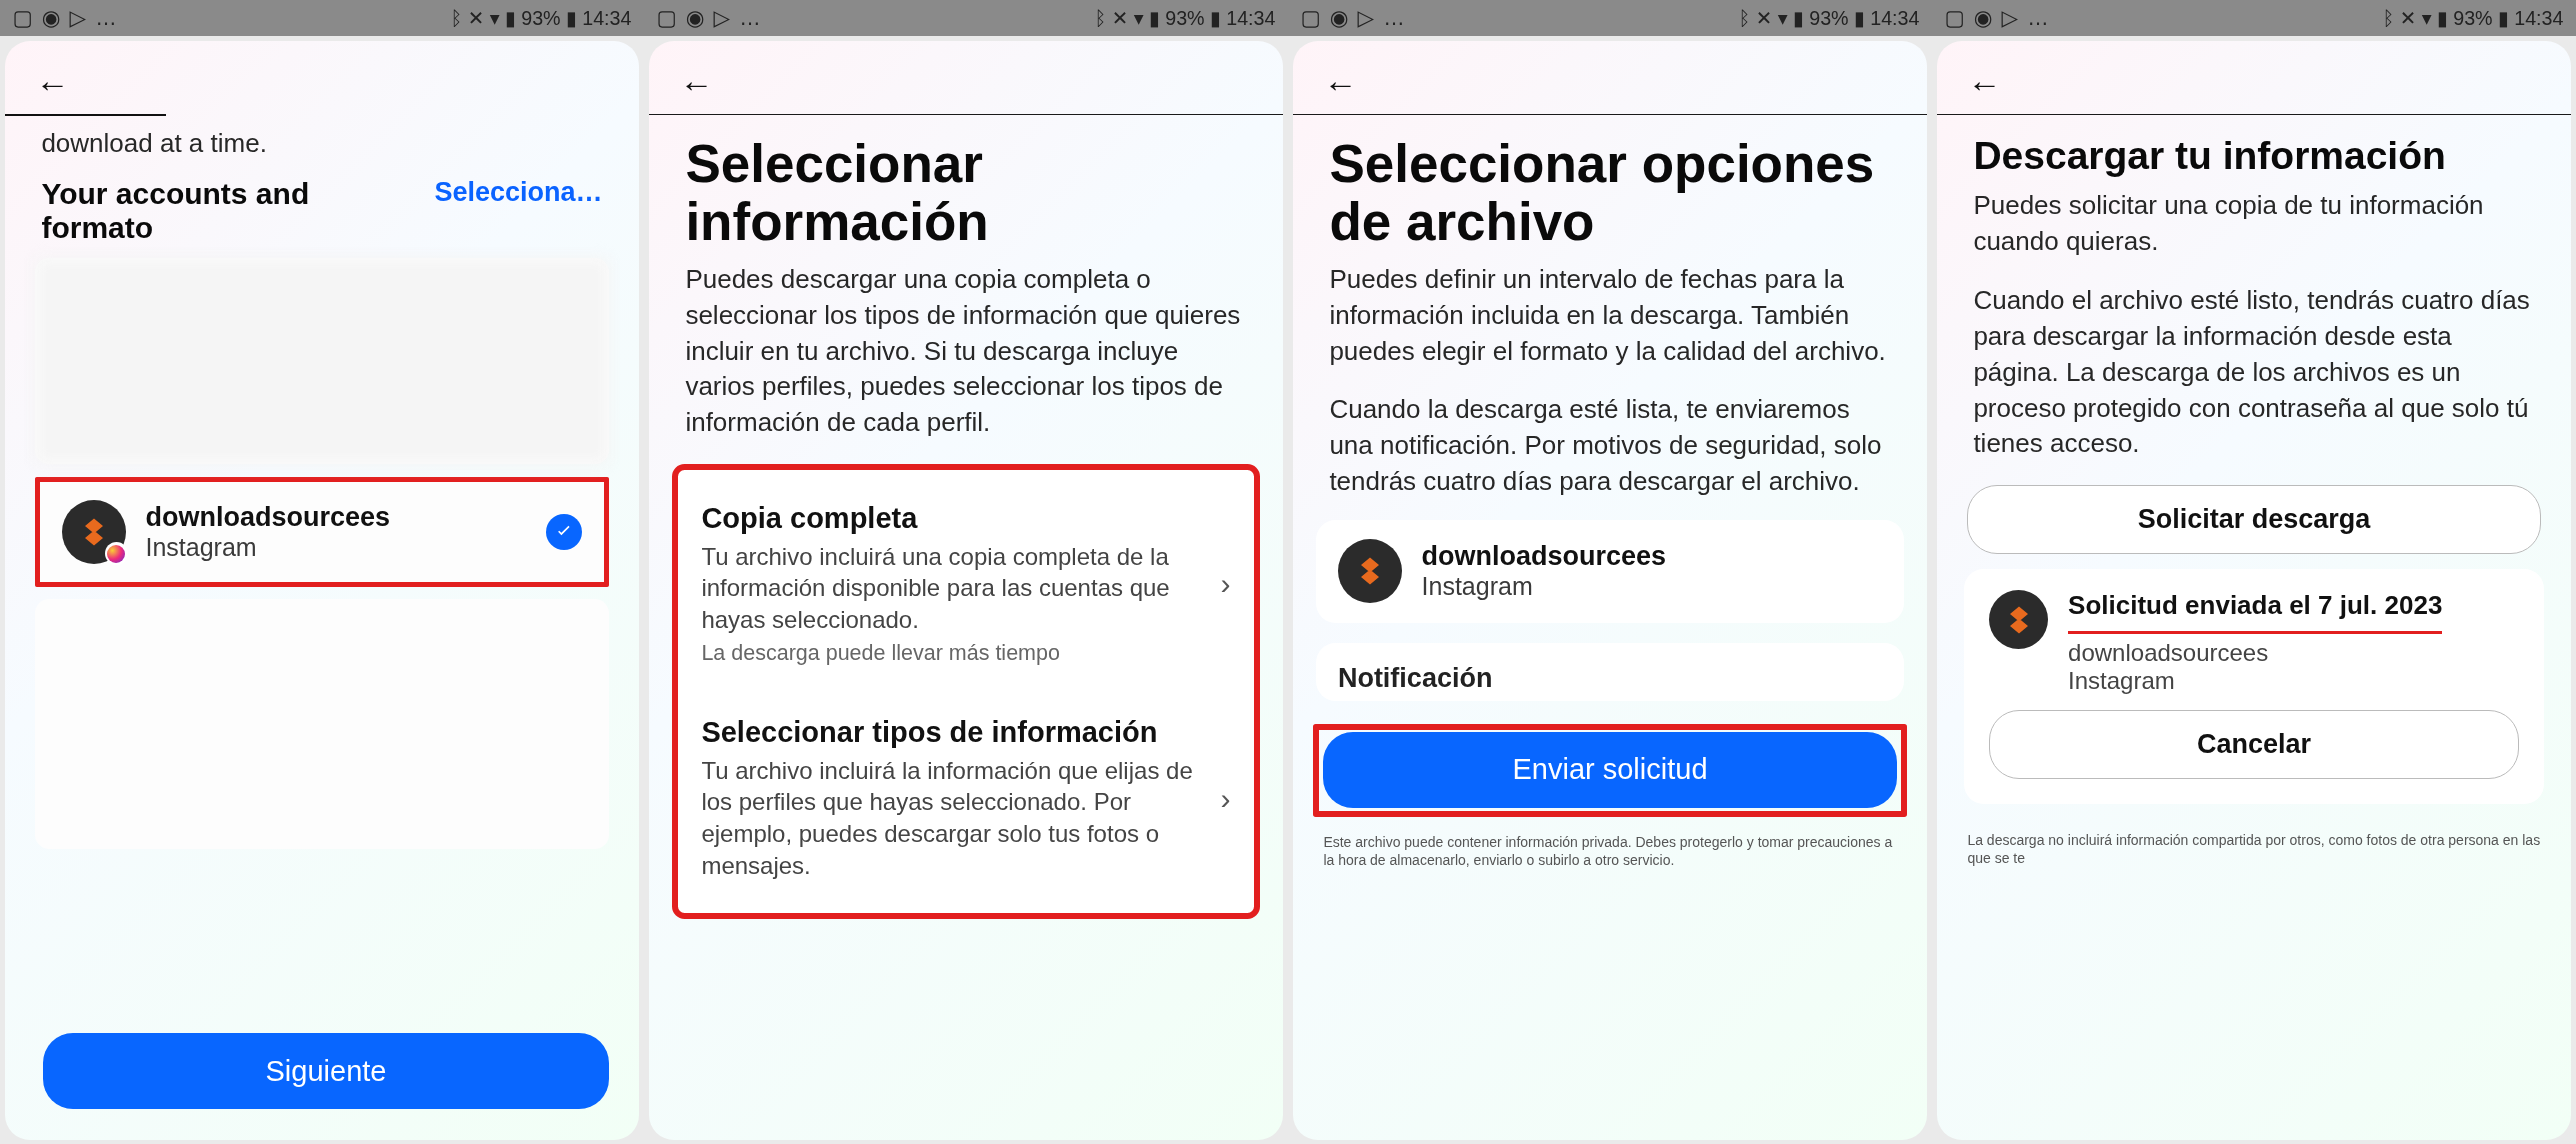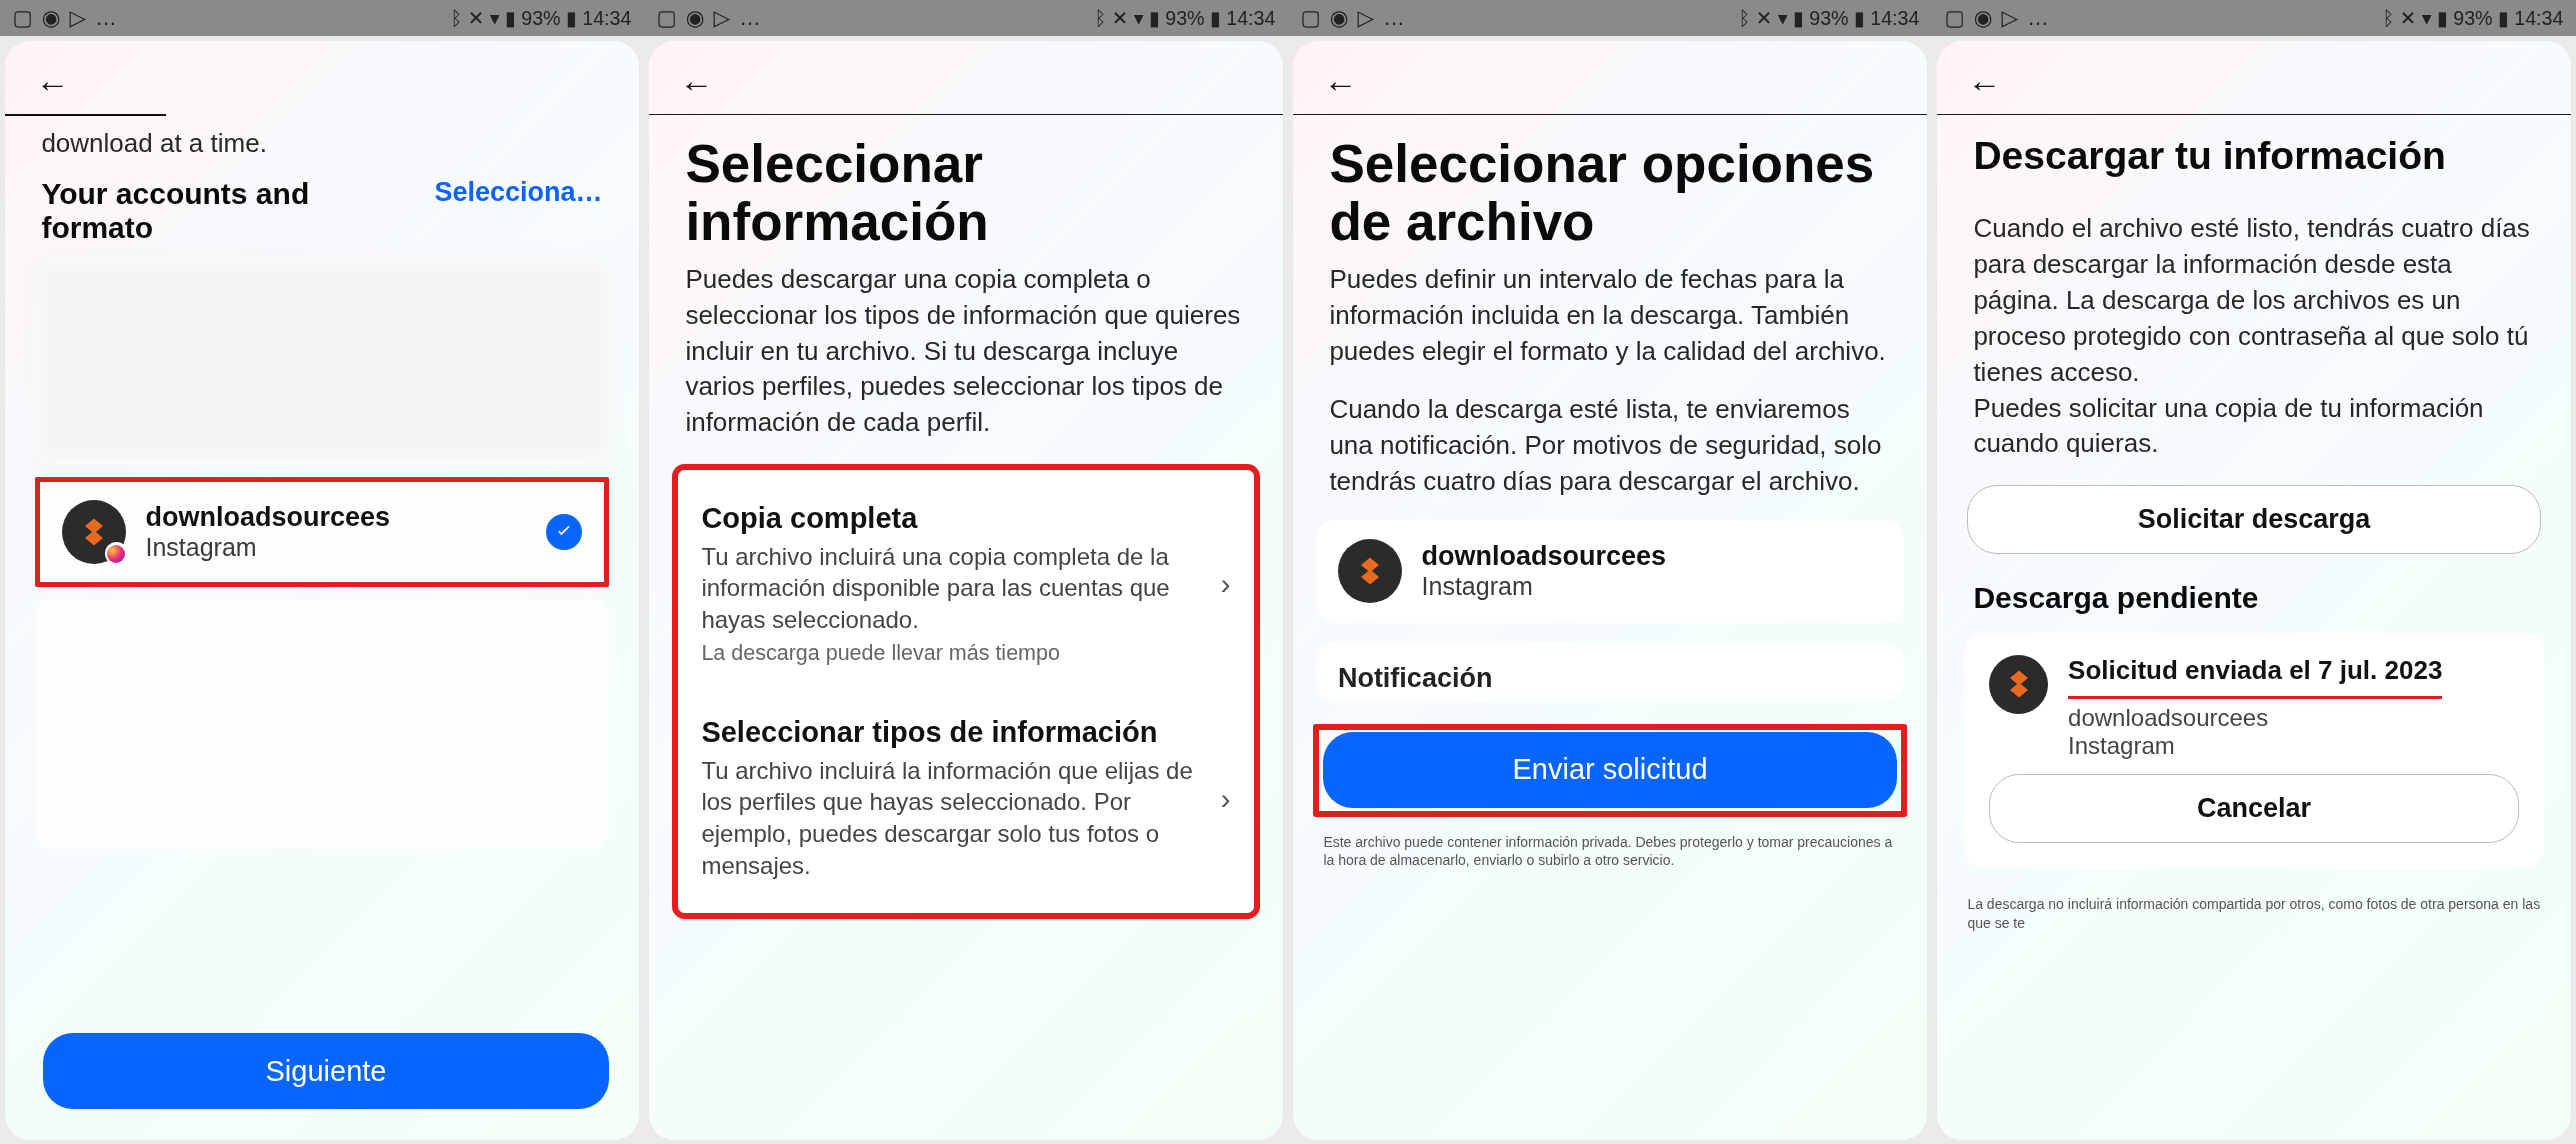--- a/index.html
+++ b/index.html
@@ -408,28 +408,27 @@
       <span>▮</span>
       <span>14:34</span>
     </div>
   </div>
   <div class="card">
     <div class="back-wrapper">
       <div class="back-arrow">←</div>
     </div>
     <div class="top-divider-full"></div>
     <div class="page-title" style="font-size:39px;">Descargar tu información</div>
+    <div class="body-text">Puedes solicitar una copia de tu información cuando quieras.</div>
     <div class="body-text" style="padding-top:23px;">Cuando el archivo esté listo, tendrás cuatro días para descargar la información desde esta página. La descarga de los archivos es un proceso protegido con contraseña al que solo tú tienes acceso.</div>
-    <div class="body-text">Puedes solicitar una copia de tu información cuando quieras.</div>
 
     <div style="padding:23px 30px 0;">
       <div class="outline-btn" style="margin-top:0;">Solicitar descarga</div>
     </div>
 
-    <div class="section-title-sm">Descarga pendiente</div>
 
     <div class="pending-card">
       <div class="pending-top">
         <div class="avatar" style="width:59px;height:59px;">
           <svg viewBox="0 0 24 24">
               <path fill="#e86a1e" d="M12 3l6 5-6 5-6-5 6-5zm0 8l6 5-6 5-6-5 6-5z"></path>
             </svg>
         </div>
         <div style="flex:1;">
           <span class="pending-title">Solicitud enviada el 7 jul. 2023</span>

